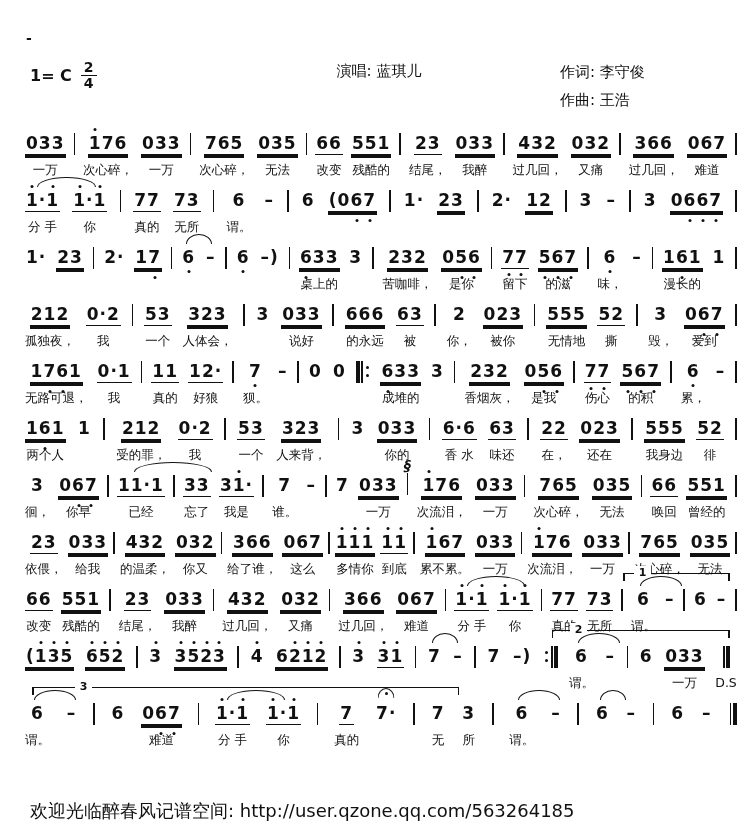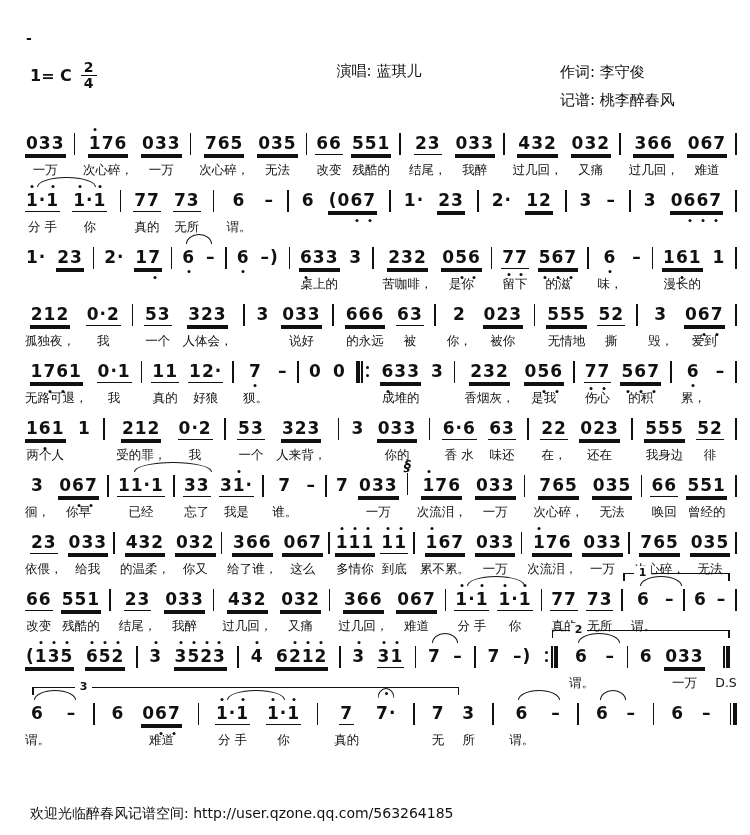--- a/index.html
+++ b/index.html
@@ -44,38 +44,38 @@
   .fer i{position:absolute;left:50%;top:3px;transform:translateX(-50%);
          width:3px;height:3px;background:#111;border-radius:50%;}
   .segno{position:absolute;top:-16px;left:-3px;font-size:14px;font-weight:bold;font-style:italic;}
   .segwrap{position:relative;}
   .volta{position:absolute;top:-14px;border-top:1.5px solid #111;height:8px;}
   .volta::before,.volta::after{content:"";position:absolute;top:0;width:1.5px;height:7px;background:#111;}
   .volta::before{left:0;}
   .volta::after{right:0;}
   .volta span{position:absolute;top:-8px;left:10%;background:#fff;padding:0 5px;
               font-size:11px;font-weight:bold;line-height:14px;}
-  .footer{position:absolute;left:30px;bottom:12px;font-size:14px;}
+  .footer{position:absolute;left:30px;bottom:12px;font-size:18px;}
 </style>
 </head>
 <body>
 
 <div class="page">
   <div class="corner-mark">-</div>
   <div class="keysig">
     <span>1= C</span>
     <span class="ts">
       <span class="tsn">2</span>
       <span class="tsd">4</span>
     </span>
   </div>
   <div class="singer">演唱: 蓝琪儿</div>
   <div class="credits">
     <div>作词: 李守俊</div>
-    <div>记谱: 桃李醉春风</div>
+    <div>作曲: 王浩</div>
   </div>
   <div class="score" id="score">
       <div class="score-line">
         <div class="tok">
           <div class="nr">
             <span class="grp u2">
               <span class="ch">0</span>
               <span class="ch">3</span>
               <span class="ch">3</span>
             </span>

